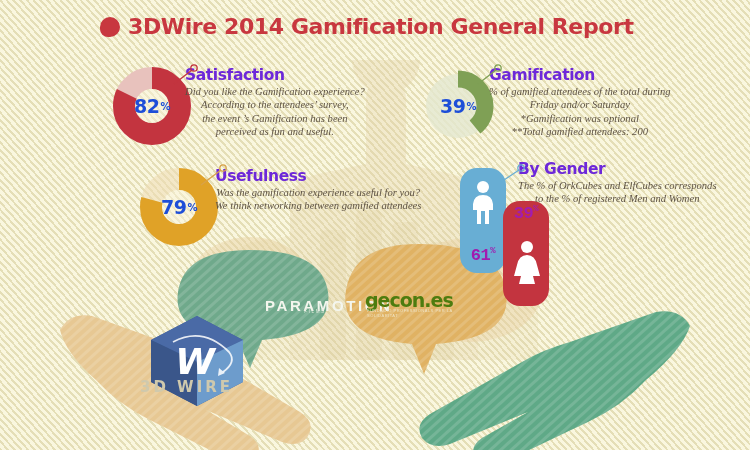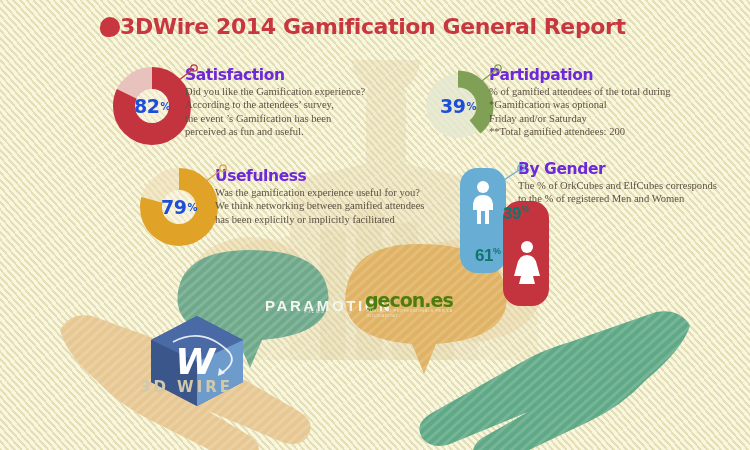--- a/index.html
+++ b/index.html
@@ -26,21 +26,21 @@
 
   
   #watermark{ position:absolute; left:170px; top:60px; width:420px; height:300px; z-index:1; opacity:.55; }
 
   
   #bottomart{ position:absolute; left:0; top:230px; width:750px; height:220px; z-index:2; }
 
   
   #title-bar{
     position:absolute; left:100px; top:14px; z-index:6;
-    display:flex; align-items:center; 
+    display:flex; align-items:center; gap:8px;
   }
   #title-dot{ width:20px; height:20px; border-radius:50% 50% 50% 40%; background:#c8373f; display:block; }
   #title-text{
     font-family:"DejaVu Sans", sans-serif;
     font-size:22px; font-weight:bold; color:#c8373f;
     letter-spacing:-.4px; white-space:nowrap;
   }
 
   
   .stat{ position:absolute; z-index:5; }
@@ -54,36 +54,36 @@
   .donut-val .pct{ font-size:10px; vertical-align:super; margin-left:1px; font-weight:bold; }
 
   .txt{ position:absolute; }
   .hd{
     font-family:"DejaVu Sans", sans-serif;
     font-weight:bold; font-size:15.5px; color:#6d28d9;
     letter-spacing:-.4px; white-space:nowrap; margin-bottom:1px;
   }
   .bd{
     font-family:"Liberation Serif", serif;
-    font-size:10.6px; line-height:13.4px;
-    color:#5d5244; white-space:nowrap;
+    font-style:italic; font-size:10.6px; line-height:13.4px;
+    color:#5d5244; white-space:nowrap;text-align:center;
   }
 
   
   #gender-block{ position:absolute; left:455px; top:168px; z-index:5; width:300px; height:130px; }
   .pill{ position:absolute; border-radius:17px; }
   #pill-male{ left:5px; top:0px; width:46px; height:105px; background:#68aed4; }
   #pill-female{ left:48px; top:33px; width:46px; height:105px; background:#c3343f; }
   .pill-num{
-    position:absolute; width:46px; text-align:left;
-    font-family:Liberation Sans, sans-serif; font-weight:bold;
-    font-size:17px; color:#0f766e; letter-spacing:-.5px;
+    position:absolute; width:46px; text-align:center;
+    font-family:Liberation Mono, monospace; font-weight:bold;
+    font-size:17px; color:#a21caf; letter-spacing:-.5px;
   }
   .pill-num .pct{ font-size:9px; vertical-align:super; }
-  #male-num{ left:20px; top:78px; }
+  #male-num{ left:5px; top:78px; }
   #female-num{ left:48px; top:36px; }
   .pill-icon{ position:absolute; }
   #male-icon{ left:13px; top:12px; }
   #female-icon{ left:57px; top:72px; }
 
   
   .conn{ position:absolute; z-index:5; }
 
   
   .logo-text{ position:absolute; z-index:4; }
@@ -218,24 +218,24 @@
   </div>
   <div class="donut-val">
     <span>39</span>
       <span class="pct">%</span>
   </div>
   <svg class="conn" style="left:56px; top:-4px;" width="40" height="26">
     <line x1="4" y1="22" x2="22" y2="8" stroke="#7fa055" stroke-width="1.3"></line>
     <circle cx="24" cy="6" r="3.2" fill="none" stroke="#7fa055" stroke-width="1.3"></circle>
   </svg>
   <div class="txt" style="left:71px; top:0px;">
-    <div class="hd">Partidpation</div>
+    <div class="hd">Gamification</div>
     <div class="bd">% of gamified attendees of the total during</div>
+    <div class="bd">Friday and/or Saturday</div>
     <div class="bd">*Gamification was optional</div>
-    <div class="bd">Friday and/or Saturday</div>
     <div class="bd">**Total gamified attendees: 200</div>
   </div>
 </div>
 
 <div class="stat" id="stat-usefulness" style="left:139px; top:167px;">
   <div class="donut-wrap">
     <svg width="80" height="80" viewBox="0 0 80 80">
       <circle cx="40" cy="40" r="28" fill="none" stroke="#eeddb4" stroke-width="22" opacity="0.55"></circle>
       <circle cx="40" cy="40" r="28" fill="none" stroke="#e0a227" stroke-width="22" stroke-dasharray="139.0 175.9" transform="rotate(-90 40 40)"></circle>
       <circle cx="40" cy="40" r="17" fill="#faf5de" opacity="0.45"></circle>
@@ -246,21 +246,20 @@
       <span class="pct">%</span>
   </div>
   <svg class="conn" style="left:58px; top:-6px;" width="44" height="28">
     <line x1="4" y1="24" x2="24" y2="9" stroke="#d8a24a" stroke-width="1.3"></line>
     <circle cx="26" cy="7" r="3.2" fill="none" stroke="#d8a24a" stroke-width="1.3"></circle>
   </svg>
   <div class="txt" style="left:76px; top:0px;">
     <div class="hd">Usefulness</div>
     <div class="bd">Was the gamification experience useful for you?</div>
     <div class="bd">We think networking between gamified attendees</div>
-    <div class="bd">has been explicitly or implicitly facilitated</div>
   </div>
 </div>
 
 <div id="gender-block">
   <div class="pill" id="pill-male"></div>
   <div class="pill" id="pill-female"></div>
 
   <svg class="pill-icon" id="male-icon" width="30" height="46" viewBox="0 0 30 46">
     <circle cx="15" cy="7" r="6" fill="#ffffff"></circle>
     <path d="M15 15 Q6 15 5 24 L5 30 L9 30 L9 44 L13 44 L13 31 L17 31 L17 44 L21 44 L21 30 L25 30 L25 24 Q24 15 15 15 Z" fill="#ffffff"></path>

